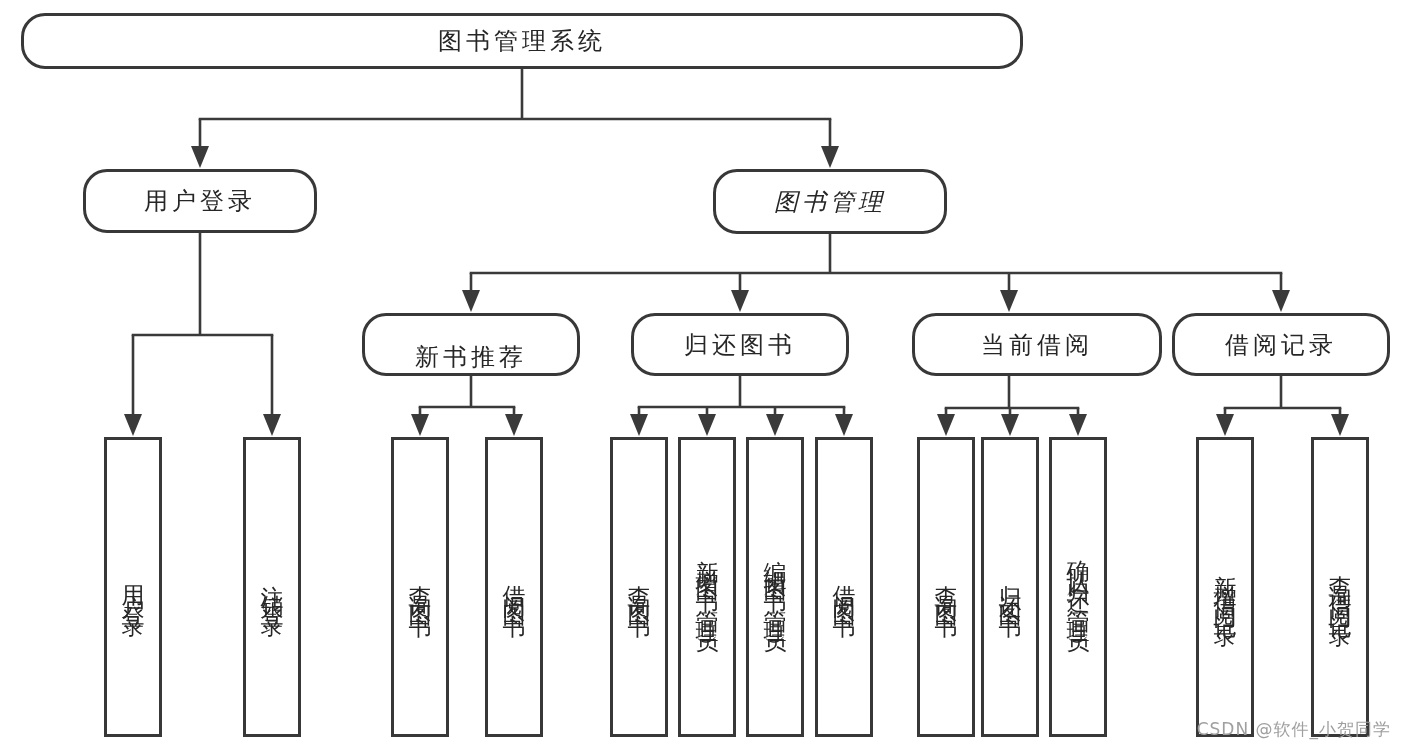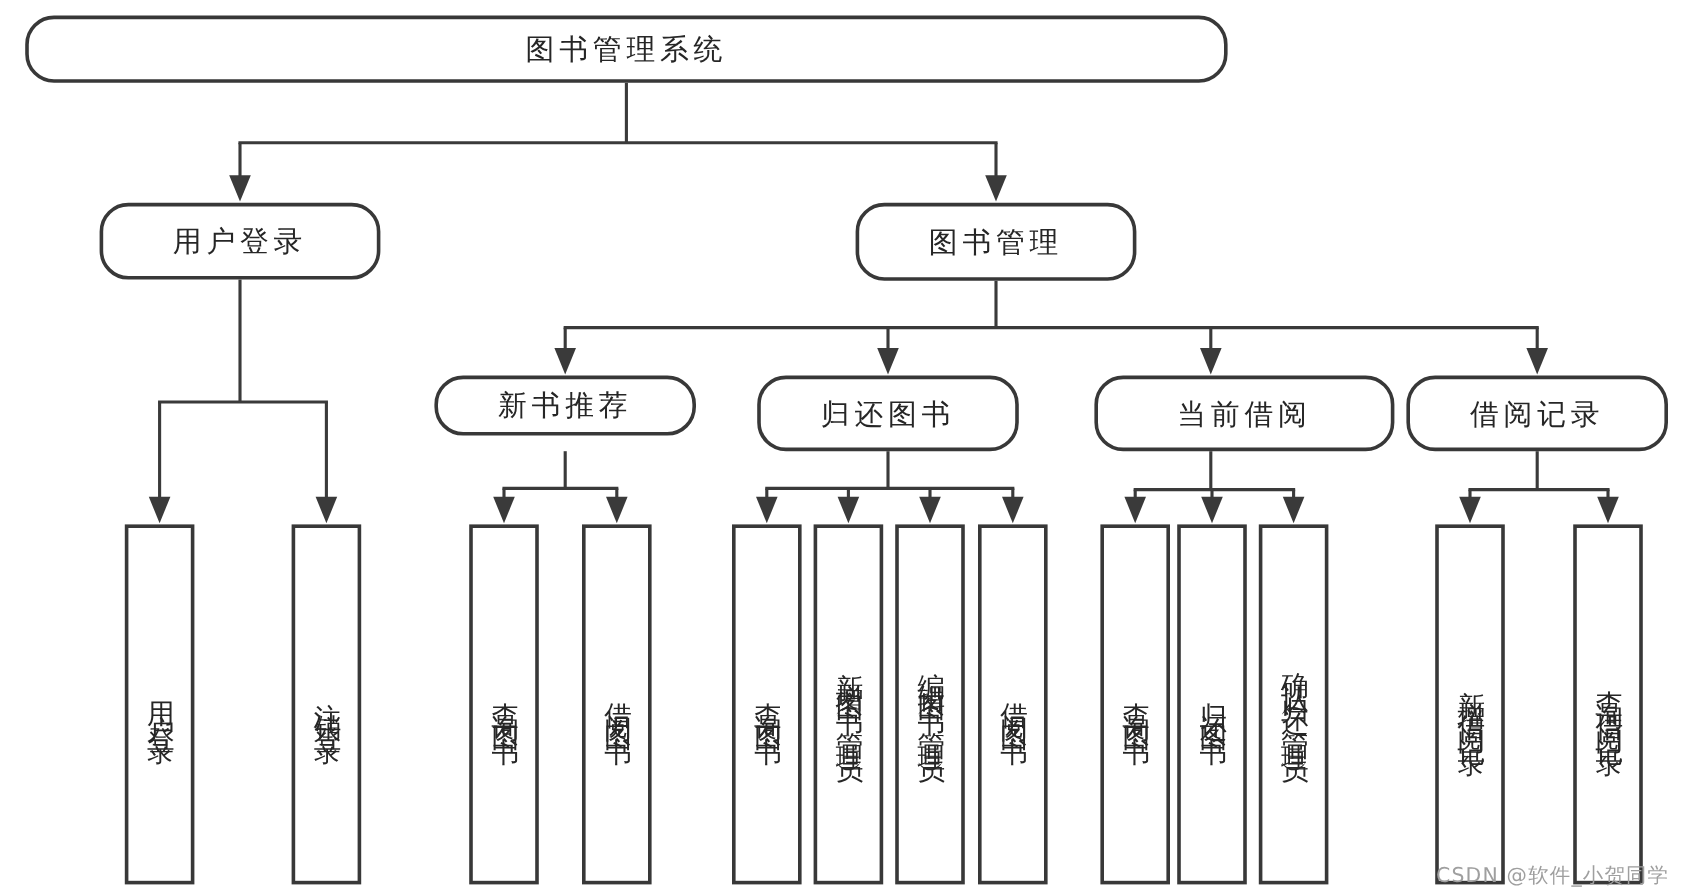--- a/index.html
+++ b/index.html
@@ -106,25 +106,25 @@
     </g>
   </svg>
 
   <div class="node h" style="left:21px;top:13px;width:1002px;height:56px;">
     <span>图书管理系统</span>
   </div>
 
   <div class="node h" style="left:83px;top:169px;width:234px;height:64px;">
     <span>用户登录</span>
   </div>
-  <div class="node h" style="left:713px;top:169px;width:234px;height:65px;">
+  <div class="node h" style="left:713px;top:169px;width:234px;height:65px;font-style:italic;">
     <span>图书管理</span>
   </div>
 
-  <div class="node h" style="left:362px;top:313px;width:218px;height:50px;">
+  <div class="node h" style="left:362px;top:313px;width:218px;height:63px;align-items:flex-end;">
     <span>新书推荐</span>
   </div>
   <div class="node h" style="left:631px;top:313px;width:218px;height:63px;">
     <span>归还图书</span>
   </div>
   <div class="node h" style="left:912px;top:313px;width:250px;height:63px;">
     <span>当前借阅</span>
   </div>
   <div class="node h" style="left:1172px;top:313px;width:218px;height:63px;">
     <span>借阅记录</span>

